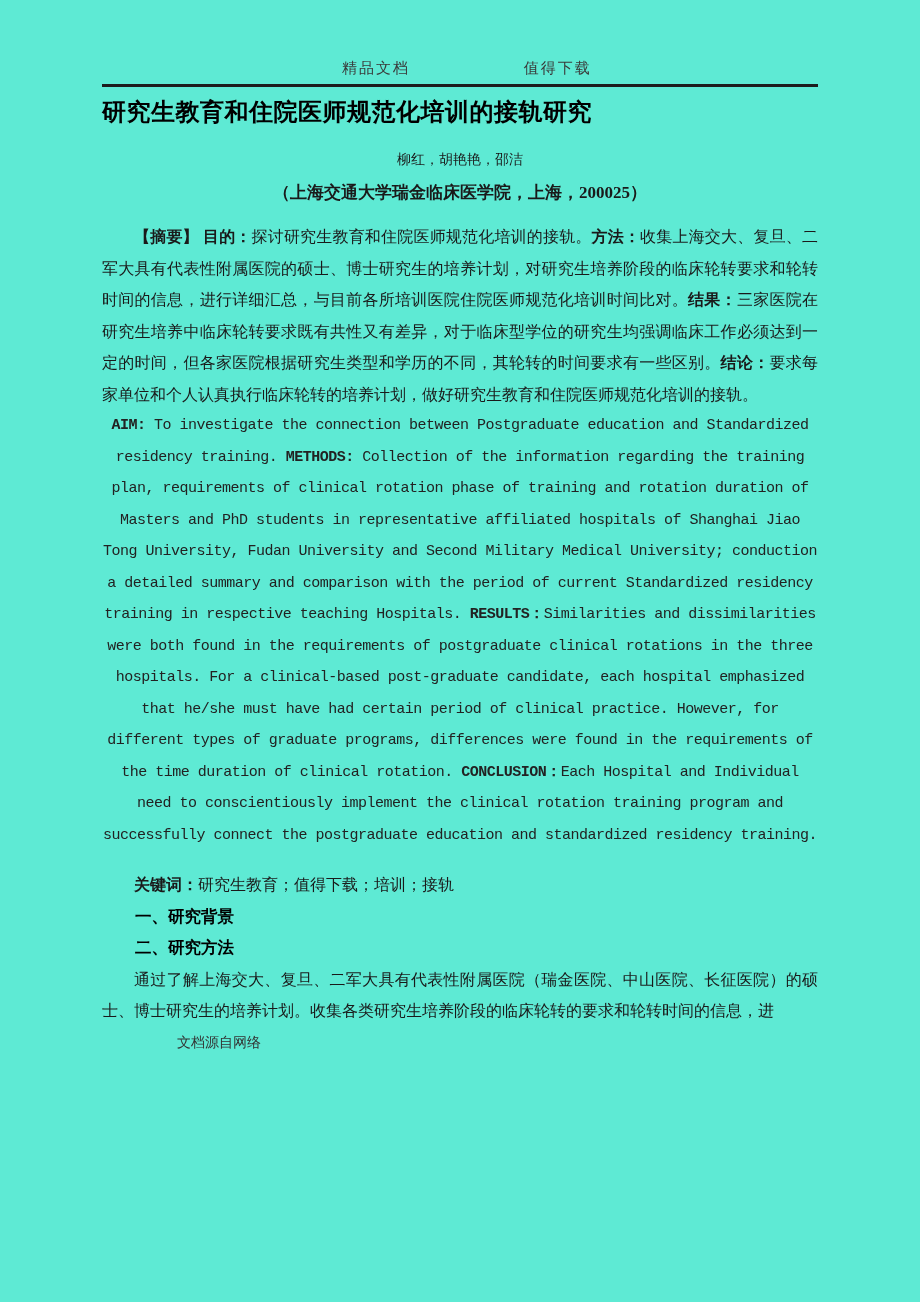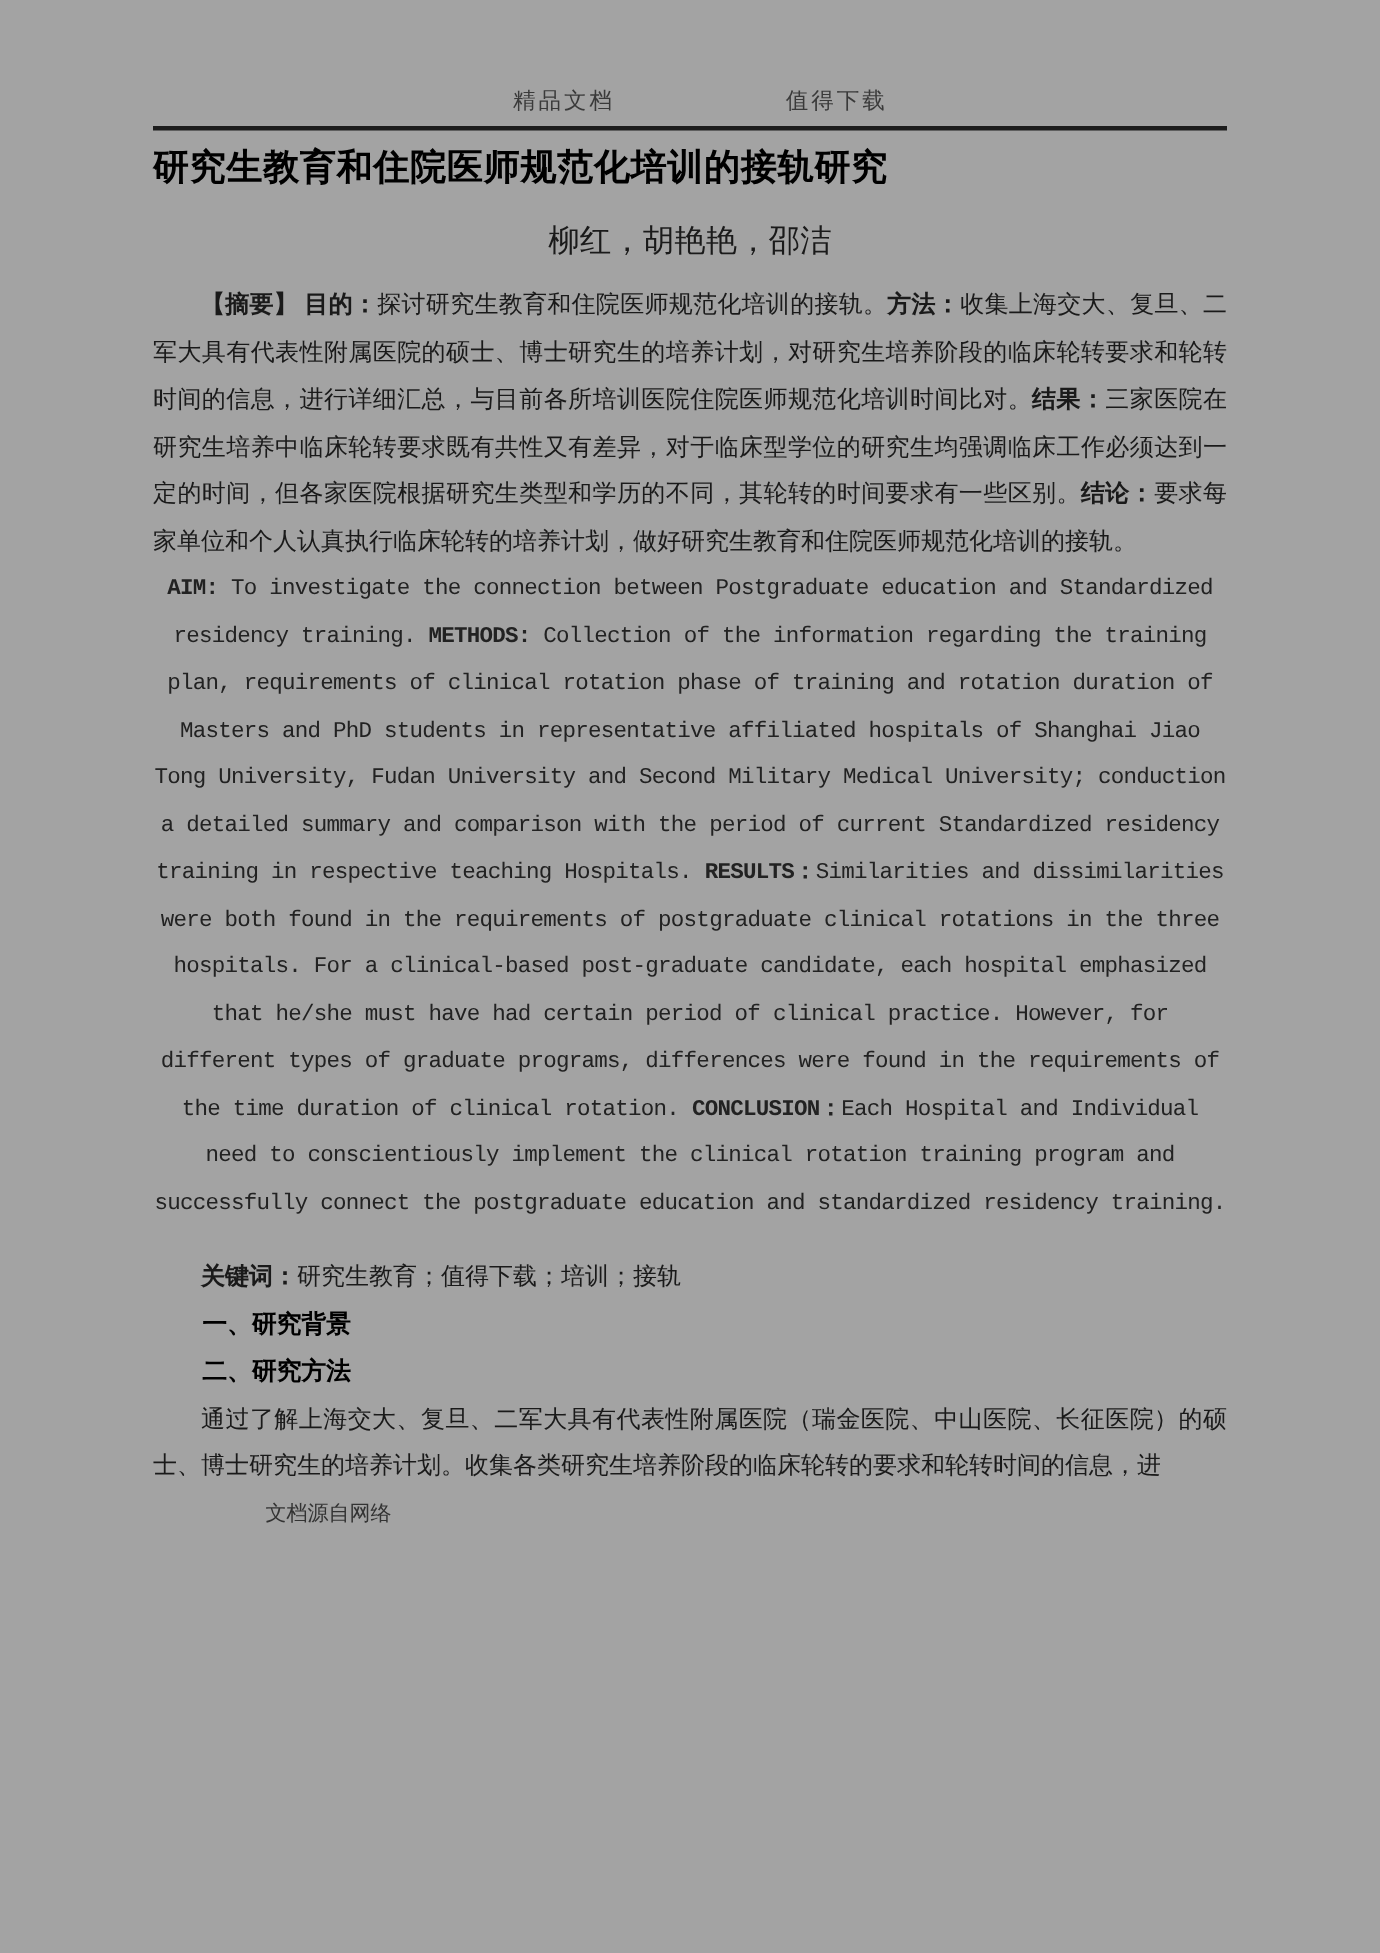--- a/index.html
+++ b/index.html
@@ -7,21 +7,21 @@
     padding: 0;
     background: #ffffff;
   }
   .page {
     position: relative;
     width: 920px;
     height: 1302px;
     margin: 0 auto;
     box-sizing: border-box;
     padding: 0 102px;
-    background: #a3a3a3;
+    background: #5eead4;
     color: #1a1a1a;
     font-family: "Liberation Serif", "DejaVu Serif", serif;
     font-size: 16px;
     line-height: 31.5px;
     overflow: hidden;
   }
   .header-row {
     padding-top: 58px;
     font-size: 15px;
     line-height: 20px;
@@ -43,21 +43,21 @@
     font-family: "Liberation Sans", "DejaVu Sans", sans-serif;
     font-weight: 700;
     font-size: 24px;
     line-height: 32px;
     color: #000;
     letter-spacing: 0.5px;
   }
   .authors {
     margin-top: 21px;
     text-align: center;
-    font-size: 21px;
+    font-size: 14px;
     line-height: 22px;
   }
   .affiliation {
     margin-top: 11px;
     text-align: center;
     font-size: 17px;
     line-height: 22px;
     font-weight: 700;
   }
   .para {
@@ -97,20 +97,21 @@
     <span class="hleft">精品文档</span>
     <span class="hright">值得下载</span>
   </div>
 
   <div class="header-rule"></div>
 
   <div class="doc-title">研究生教育和住院医师规范化培训的接轨研究</div>
 
   <div class="authors">柳红，胡艳艳，邵洁</div>
 
+  <div class="affiliation">（上海交通大学瑞金临床医学院，上海，200025）</div>
 
   <div class="para abstract-cn"><span class="b">【摘要】 目的：</span><span>探讨研究生教育和住院医师规范化培训的接轨。</span><span class="b">方法：</span><span>收集上海交大、复旦、二军大具有代表性附属医院的硕士、博士研究生的培养计划，对研究生培养阶段的临床轮转要求和轮转时间的信息，进行详细汇总，与目前各所培训医院住院医师规范化培训时间比对。</span><span class="b">结果：</span><span>三家医院在研究生培养中临床轮转要求既有共性又有差异，对于临床型学位的研究生均强调临床工作必须达到一定的时间，但各家医院根据研究生类型和学历的不同，其轮转的时间要求有一些区别。</span><span class="b">结论：</span><span>要求每家单位和个人认真执行临床轮转的培养计划，做好研究生教育和住院医师规范化培训的接轨。</span></div>
 
   <div class="para abstract-en"><span class="b">AIM: </span><span>To investigate the connection between Postgraduate education and Standardized residency training. </span><span class="b">METHODS: </span><span>Collection of the information regarding the training plan, requirements of clinical rotation phase of training and rotation duration of Masters and PhD students in representative affiliated hospitals of Shanghai Jiao Tong University, Fudan University and Second Military Medical University; conduction a detailed summary and comparison with the period of current Standardized residency training in respective teaching Hospitals. </span><span class="b">RESULTS：</span><span>Similarities and dissimilarities were both found in the requirements of postgraduate clinical rotations in the three hospitals. For a clinical-based post-graduate candidate, each hospital emphasized that he/she must have had certain period of clinical practice. However, for different types of graduate programs, differences were found in the requirements of the time duration of clinical rotation. </span><span class="b">CONCLUSION：</span><span>Each Hospital and Individual need to conscientiously implement the clinical rotation training program and successfully connect the postgraduate education and standardized residency training.</span></div>
 
   <div class="para keywords"><span class="b">关键词：</span><span>研究生教育；值得下载；培训；接轨</span></div>
 
   <div class="section-heading">一、研究背景</div>
 
 

